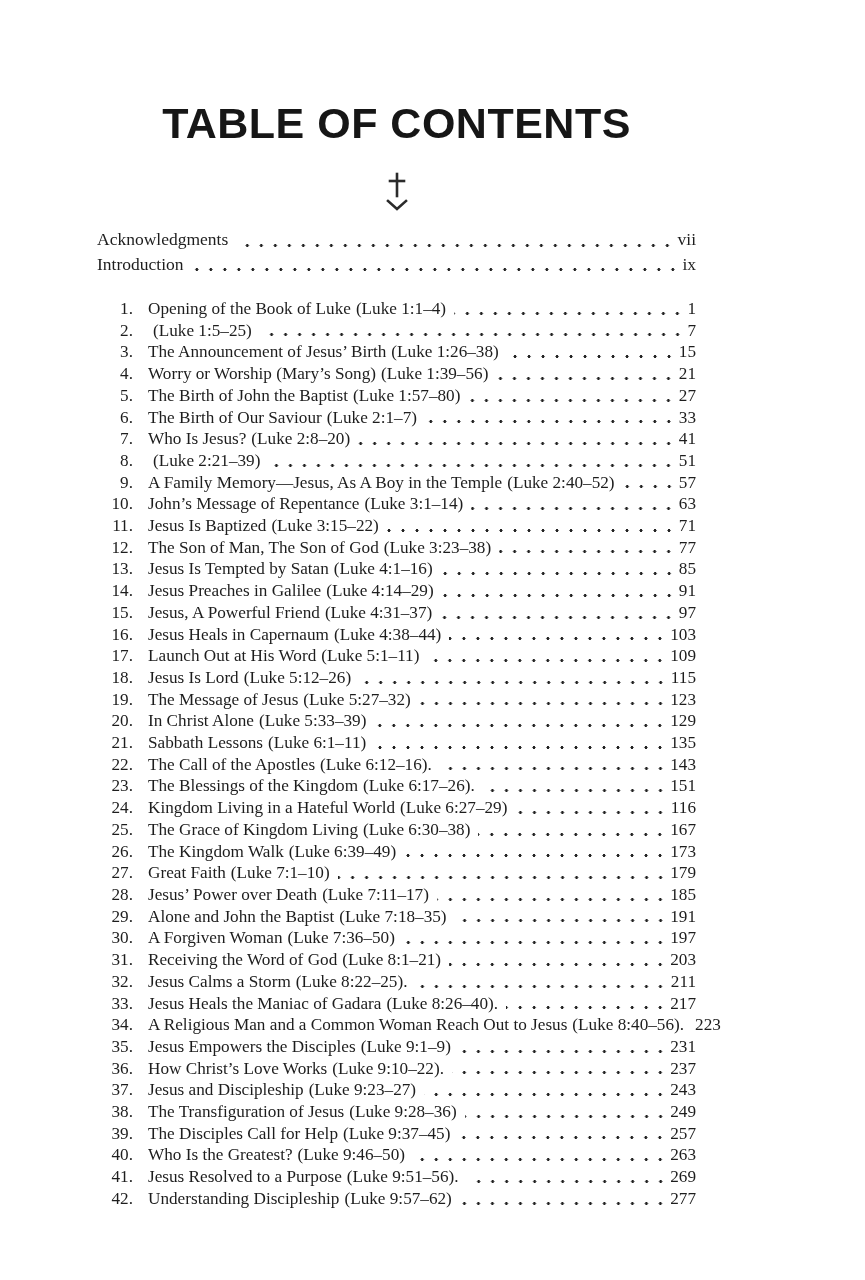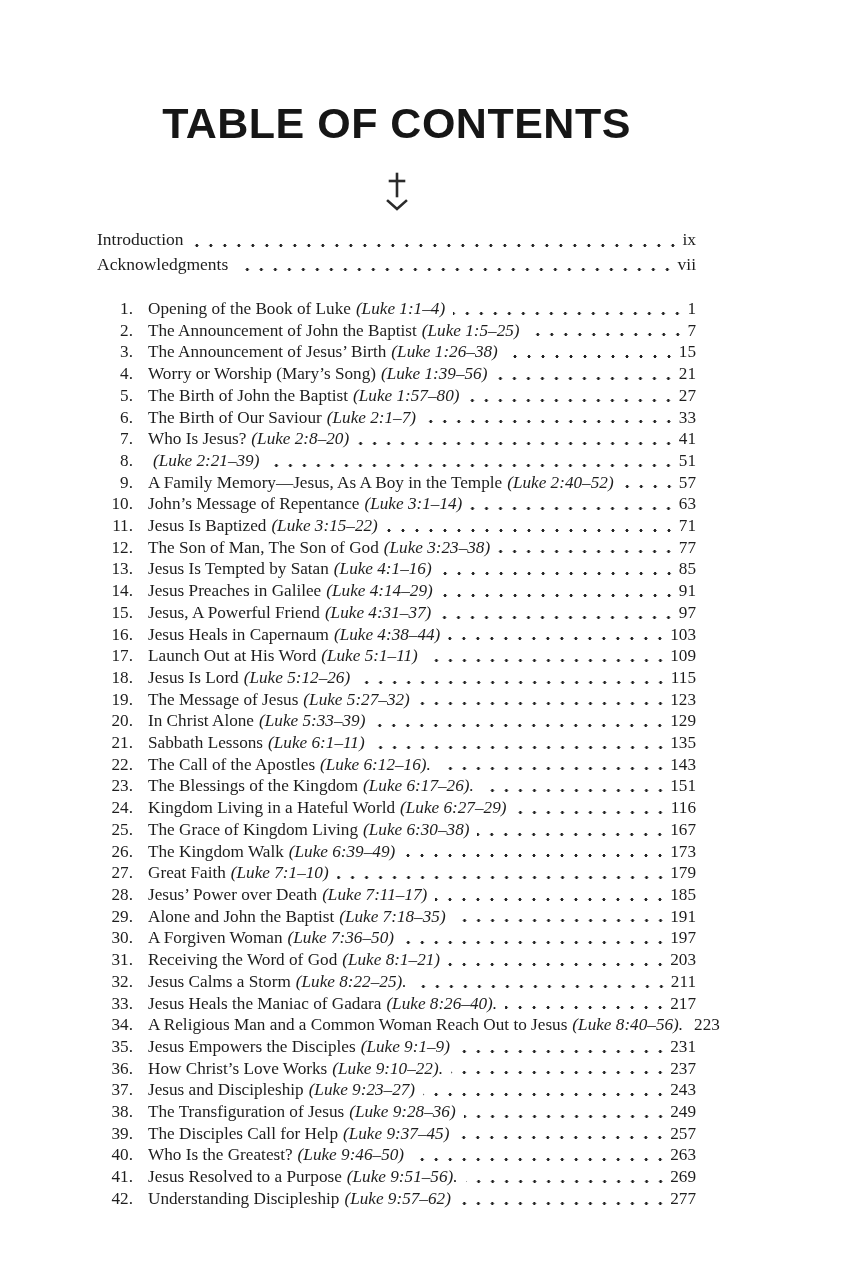--- a/index.html
+++ b/index.html
@@ -48,21 +48,20 @@
   }
   .num {
     flex: none;
     width: 36px;
     text-align: right;
     margin-right: 15px;
   }
   .front-matter .num { width: 0; margin-right: 0; }
   .entry-title { flex: none; }
   .ref {
-    font-style: italic;
     margin-left: 5px;
   }
   .leader {
     flex: 1 1 auto;
     align-self: flex-end;
     height: 5px;
     margin: 0 3px 4px 8px;
     min-width: 0;
     background-image: radial-gradient(circle, #222222 1.35px, rgba(0,0,0,0) 1.75px);
     background-size: 14px 5px;
@@ -89,45 +88,44 @@
           <line x1="5" y1="10" x2="19" y2="10"></line>
           <polyline points="3,30 12,38 21,30" stroke-linejoin="miter"></polyline>
         </g>
       </svg>
     </span>
   </div>
 
   <div class="front-matter">
     <div class="row">
       <span class="num"></span>
+      <span class="entry-title">Acknowledgments</span>
+      <span class="leader"></span>
+      <span class="pgnum">vii</span>
+    </div>
+
+    <div class="row">
+      <span class="num"></span>
       <span class="entry-title">Introduction</span>
       <span class="leader"></span>
       <span class="pgnum">ix</span>
-    </div>
-
-    <div class="row">
-      <span class="num"></span>
-      <span class="entry-title">Acknowledgments</span>
-      <span class="leader"></span>
-      <span class="pgnum">vii</span>
     </div>
   </div>
 
   <div class="entries">
     <div class="row">
       <span class="num">1.</span>
       <span class="entry-title">Opening of the Book of Luke</span>
         <span class="ref">(Luke 1:1–4)</span>
       <span class="leader"></span>
       <span class="pgnum">1</span>
     </div>
 
     <div class="row">
       <span class="num">2.</span>
-      <span class="entry-title">The Announcement of John the Baptist</span>
         <span class="ref">(Luke 1:5–25)</span>
       <span class="leader"></span>
       <span class="pgnum">7</span>
     </div>
 
     <div class="row">
       <span class="num">3.</span>
       <span class="entry-title">The Announcement of Jesus’ Birth</span>
         <span class="ref">(Luke 1:26–38)</span>
       <span class="leader"></span>

